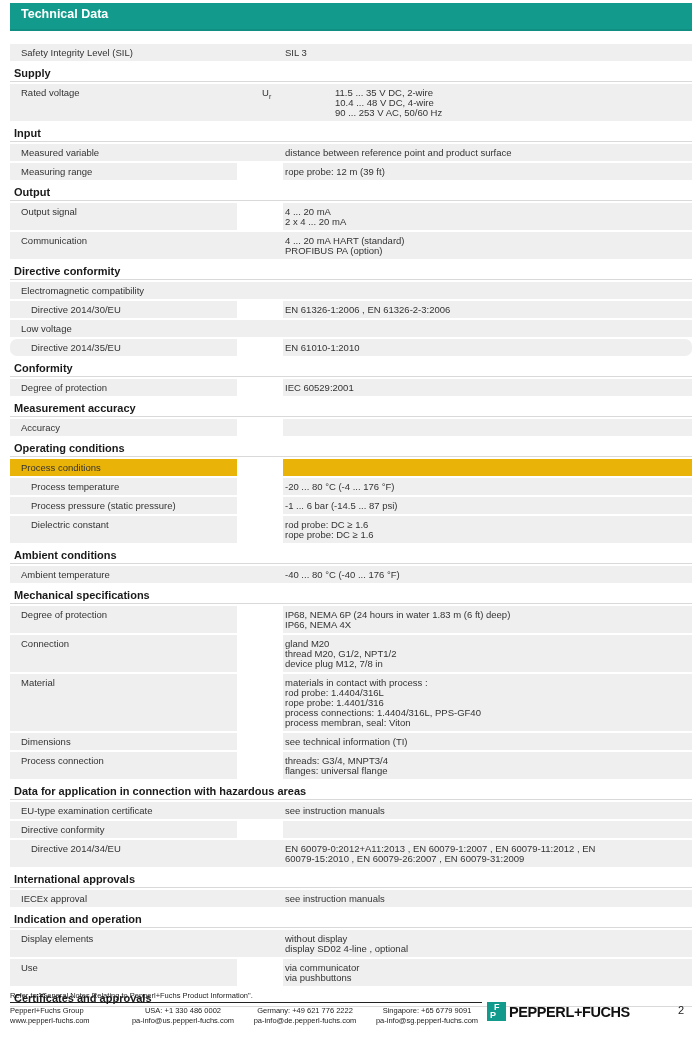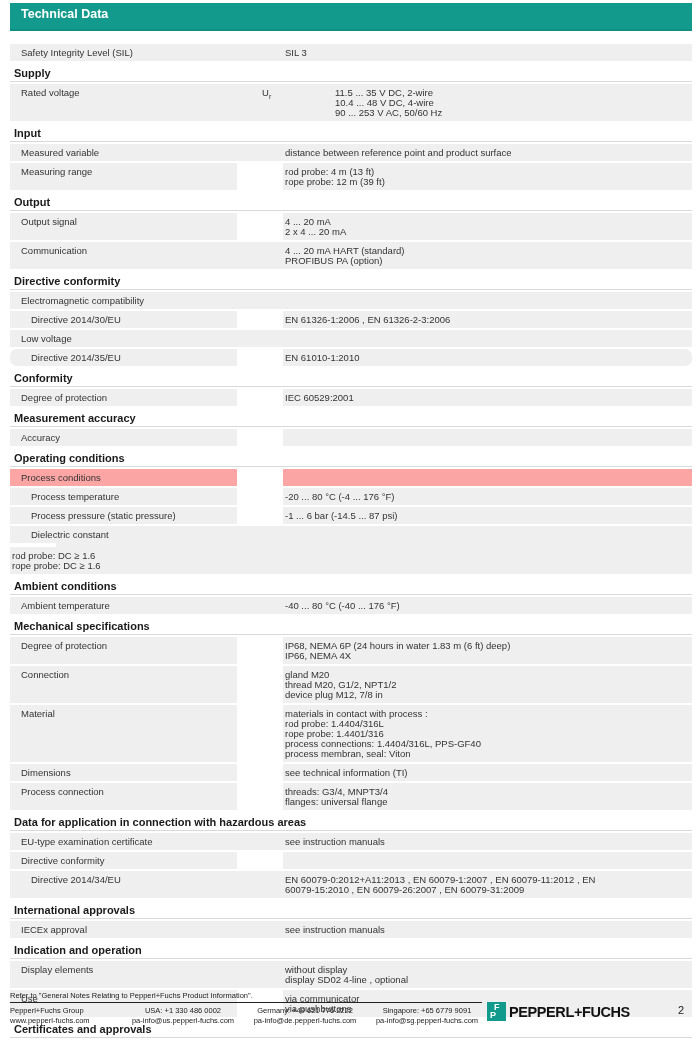--- a/index.html
+++ b/index.html
@@ -69,21 +69,20 @@
       <div class="lbl">Measured variable</div>
       <div class="sym"></div>
       <div class="val">
         <div>distance between reference point and product surface</div>
       </div>
     </div>
     <div class="row" style="background: rgb(239, 239, 239);">
       <div class="lbl">Measuring range</div>
       <div class="sym white"></div>
       <div class="val">
-        <div>rod probe: 4 m (13 ft)</div>
         <div>rope probe: 12 m (39 ft)</div>
       </div>
     </div>
     <div class="sechdr">Output</div>
     <div class="row" style="background: rgb(239, 239, 239);">
       <div class="lbl">Output signal</div>
       <div class="sym white"></div>
       <div class="val">
         <div>4 ... 20 mA</div>
         <div>2 x 4 ... 20 mA</div>
@@ -129,40 +128,40 @@
       <div class="val">
         <div>IEC 60529:2001</div>
       </div>
     </div>
     <div class="sechdr">Measurement accuracy</div>
     <div class="row" style="background: rgb(239, 239, 239);">
       <div class="lbl">Accuracy</div>
       <div class="sym white"></div>
     </div>
     <div class="sechdr">Operating conditions</div>
-    <div class="row" style="background: #fca5a5;">
+    <div class="row" style="background: #eab308;">
       <div class="lbl">Process conditions</div>
       <div class="sym white"></div>
       <div class="val"></div>
     </div>
     <div class="row" style="background: rgb(239, 239, 239);">
       <div class="lbl ind2">Process temperature</div>
       <div class="sym white"></div>
       <div class="val">
         <div>-20 ... 80 °C (-4 ... 176 °F)</div>
       </div>
     </div>
     <div class="row" style="background: rgb(239, 239, 239);">
       <div class="lbl ind2">Process pressure (static pressure)</div>
       <div class="sym white"></div>
       <div class="val">
         <div>-1 ... 6 bar (-14.5 ... 87 psi)</div>
       </div>
     </div>
-    <div class="row" style="background: rgb(239, 239, 239); flex-direction: column;">
+    <div class="row" style="background: rgb(239, 239, 239);">
       <div class="lbl ind2">Dielectric constant</div>
       <div class="sym white"></div>
       <div class="val">
         <div>rod probe: DC ≥ 1.6</div>
         <div>rope probe: DC ≥ 1.6</div>
       </div>
     </div>
     <div class="sechdr">Ambient conditions</div>
     <div class="row" style="background: rgb(239, 239, 239);">
       <div class="lbl">Ambient temperature</div>

